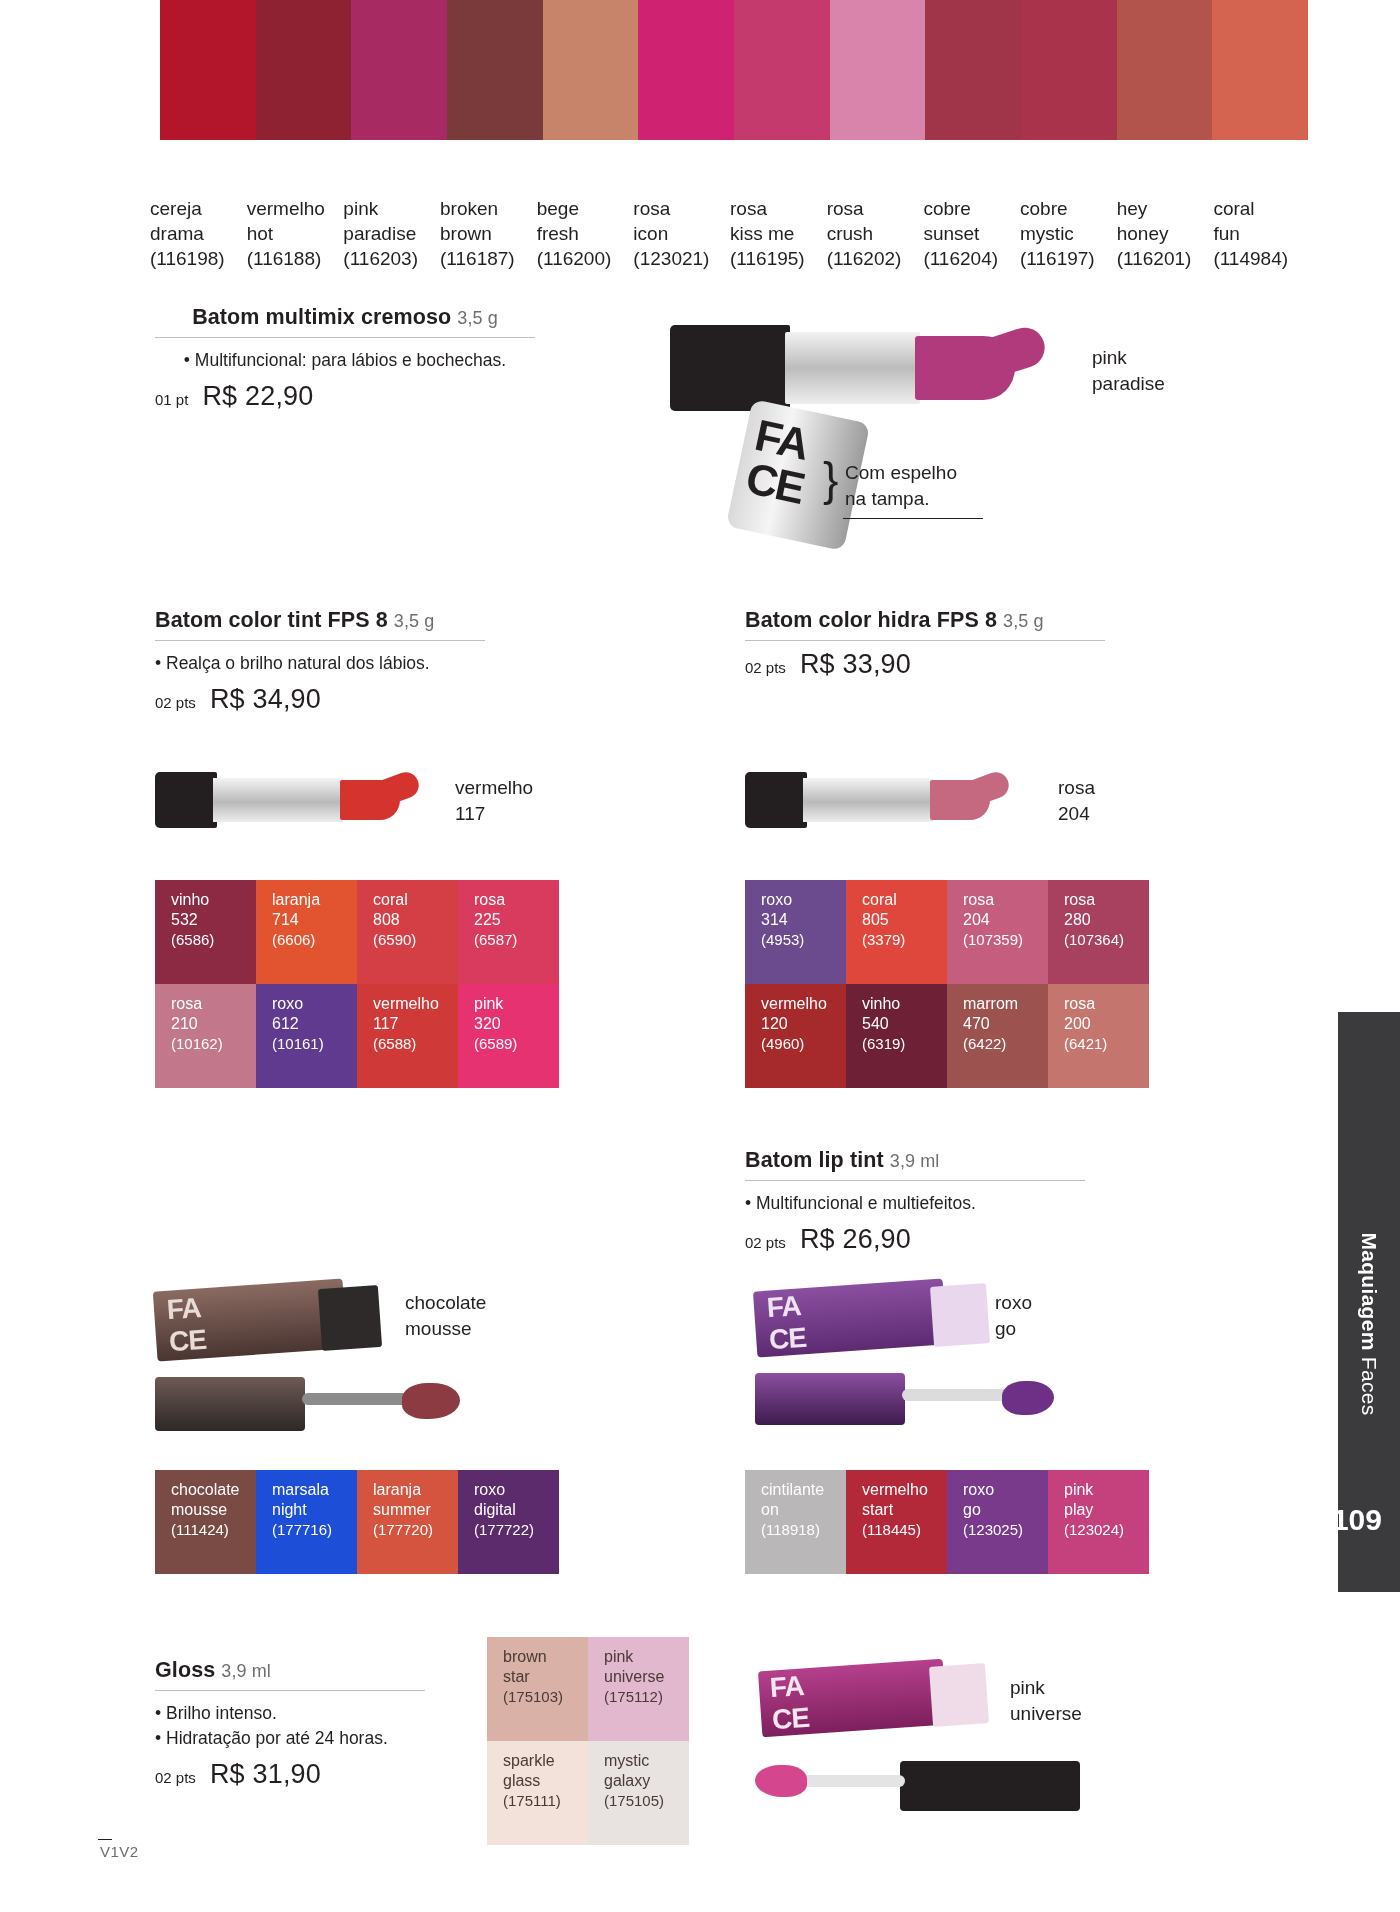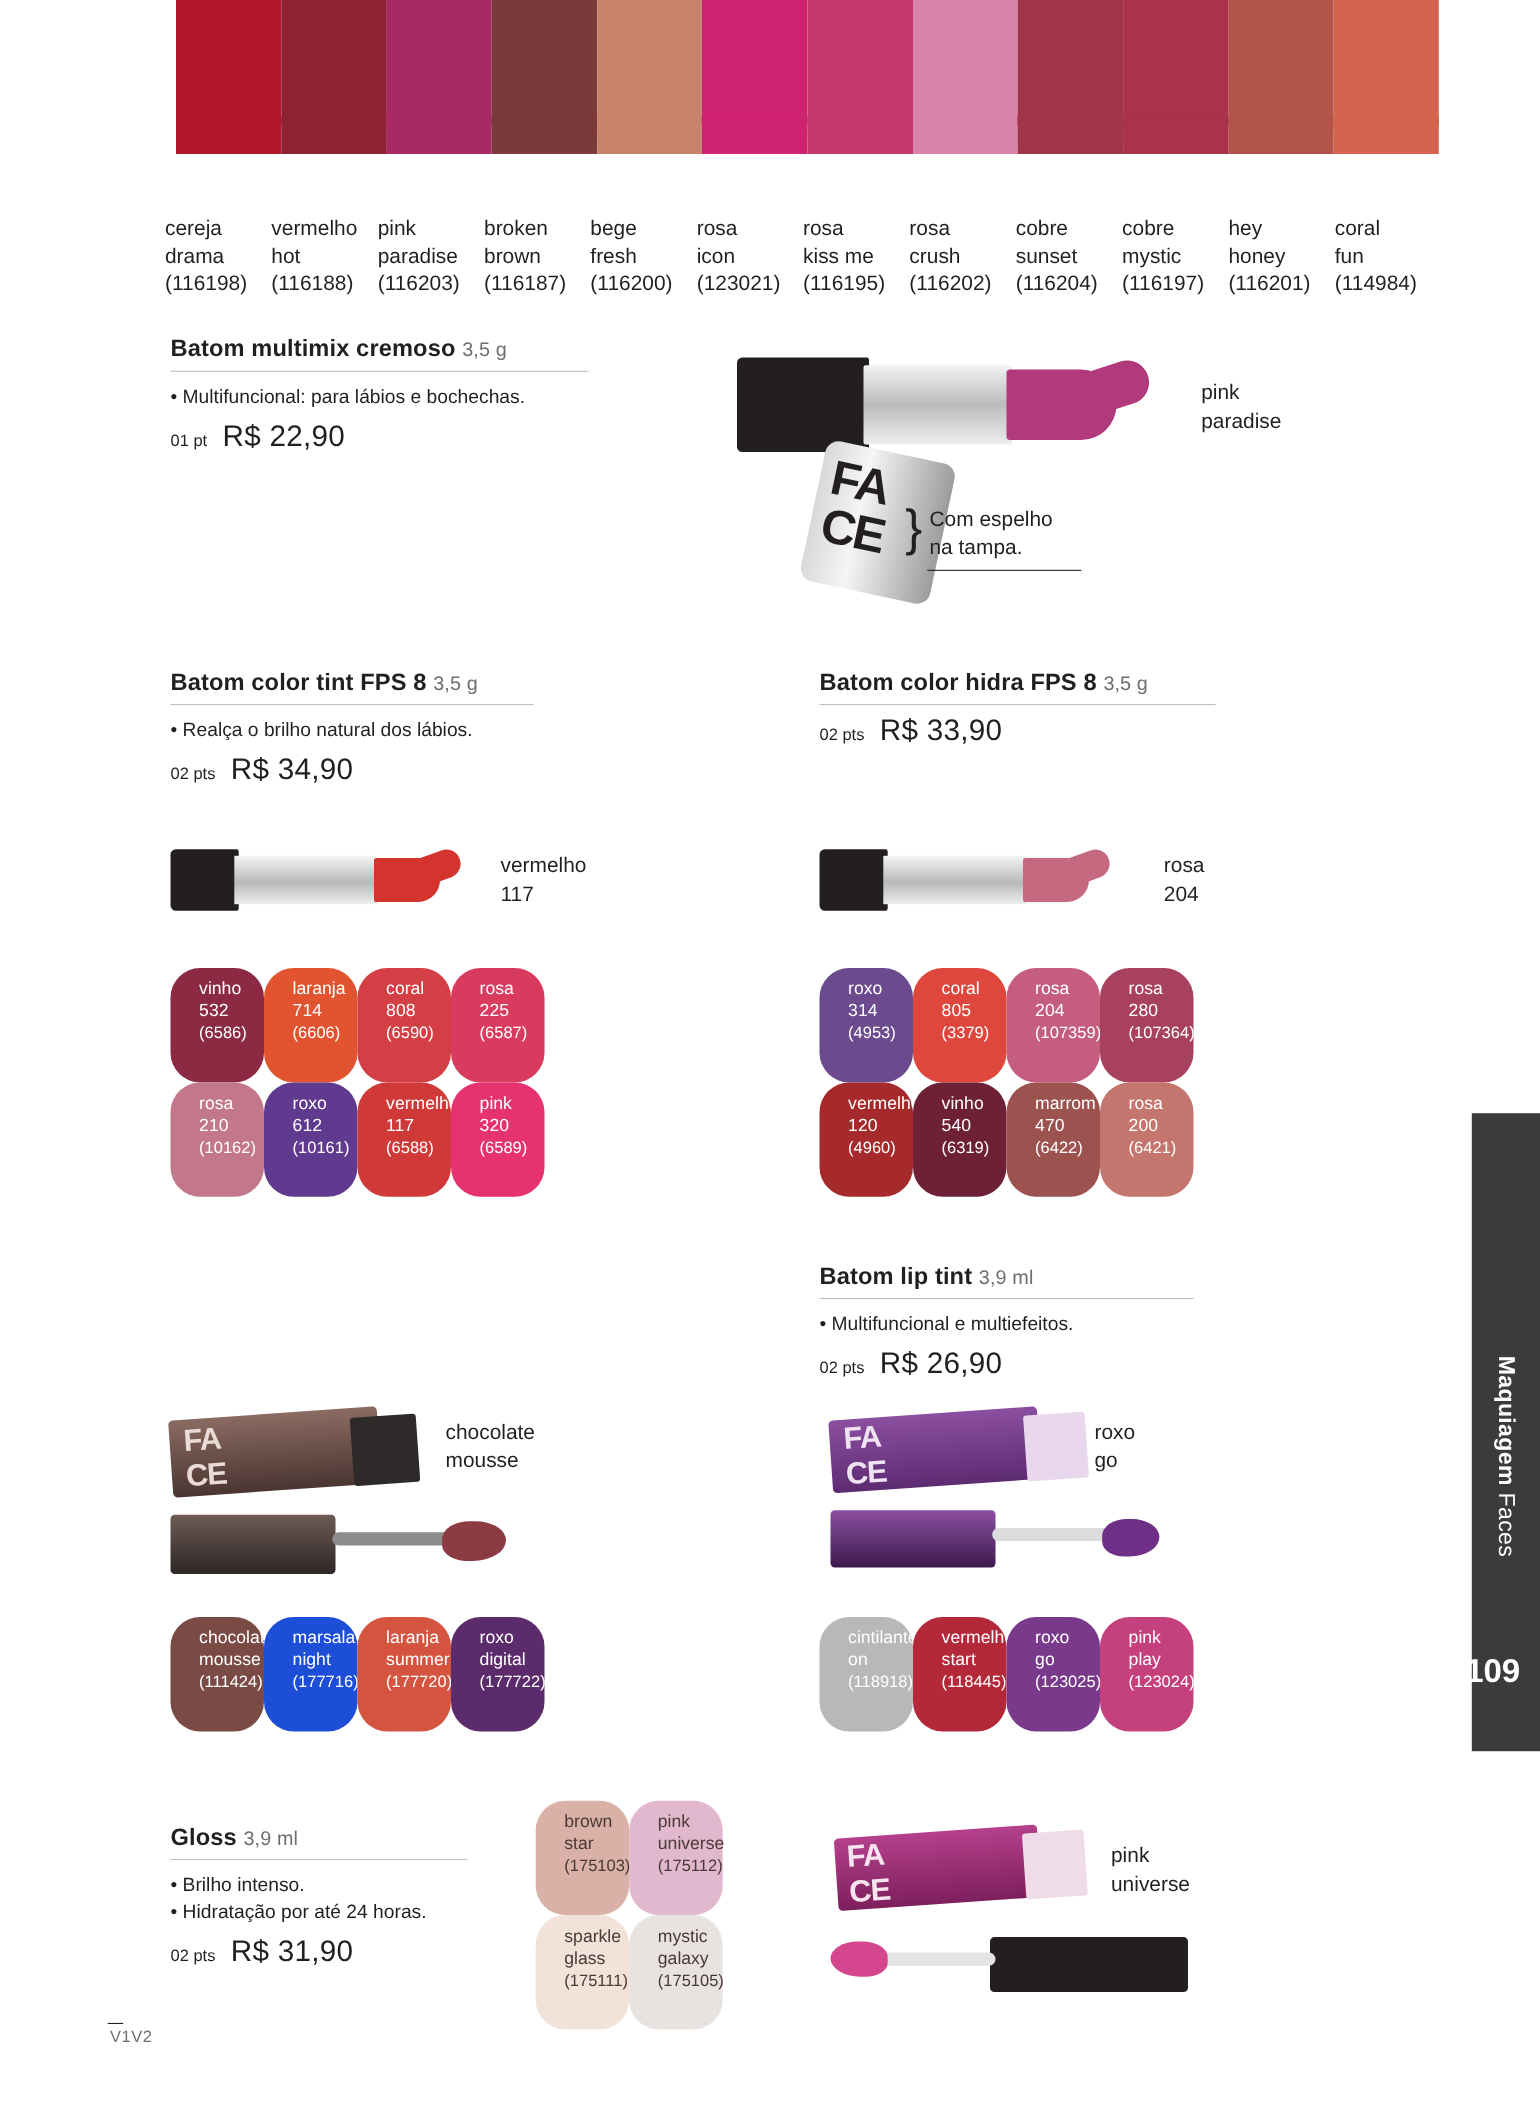--- a/index.html
+++ b/index.html
@@ -36,22 +36,22 @@
   .price{font-size:27px;font-weight:normal;letter-spacing:.2px;}
 
   .novos-row{display:flex;align-items:flex-start;gap:14px;margin-top:14px;}
   .novos{background:#f6871f;color:#fff;font-size:15px;font-weight:bold;letter-spacing:.6px;
           padding:7px 16px;border-radius:3px;}
   .novos-txt{font-size:17.5px;line-height:25px;max-width:350px;}
   .novos-txt b{font-weight:bold;}
 
   
   .chips{display:flex;flex-wrap:wrap;width:404px;}
-  .chip{width:85px;height:104px;box-sizing:border-box;padding:10px 8px 0 26px;
-        font-size:16px;line-height:20px;color:#fff;border-radius:27px;}
+  .chip{width:101px;height:104px;box-sizing:border-box;padding:10px 8px 0 16px;
+        font-size:16px;line-height:20px;color:#fff;}
   .chip .cd{font-size:15px;}
 
   
   .callout{position:absolute;font-size:19px;line-height:26px;}
 
   
   .lipstick{position:absolute;}
   .gloss-tube{position:absolute;}
 
   
@@ -129,21 +129,21 @@
       <div class="lbl">bege<br>fresh<br><span class="code">(116200)</span></div>
       <div class="lbl">rosa<br>icon<br><span class="code">(123021)</span></div>
       <div class="lbl">rosa<br>kiss me<br><span class="code">(116195)</span></div>
       <div class="lbl">rosa<br>crush<br><span class="code">(116202)</span></div>
       <div class="lbl">cobre<br>sunset<br><span class="code">(116204)</span></div>
       <div class="lbl">cobre<br>mystic<br><span class="code">(116197)</span></div>
       <div class="lbl">hey<br>honey<br><span class="code">(116201)</span></div>
       <div class="lbl">coral<br>fun<br><span class="code">(114984)</span></div>
     </div>
 
-  <div style="position:absolute;left:155px;top:305px;width:380px;">
+  <div style="position:absolute;left:155px;top:305px;width:380px;text-align:center;">
     <div class="prod-title">
       <span>Batom multimix cremoso</span>
       <span class="wt">3,5 g</span>
     </div>
     <div class="rule"></div>
     <div class="bullet">• Multifuncional: para lábios e bochechas.</div>
     <div class="price-row">
       <span class="pts">01 pt</span>
       <span class="price">R$ 22,90</span>
     </div>

